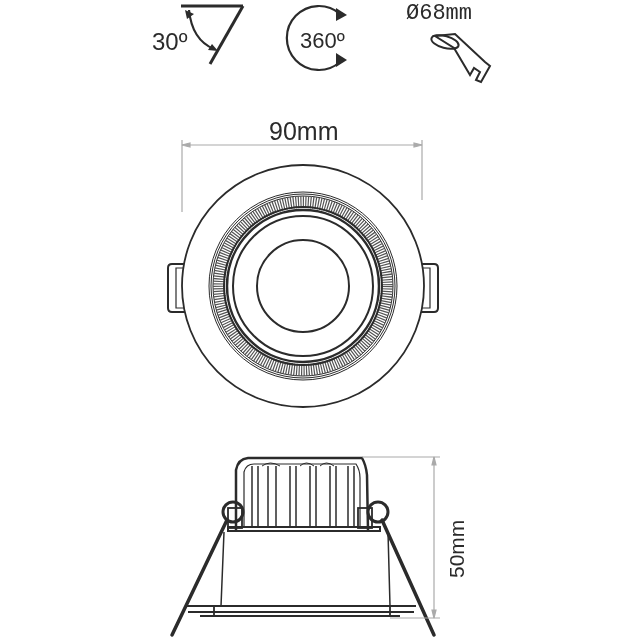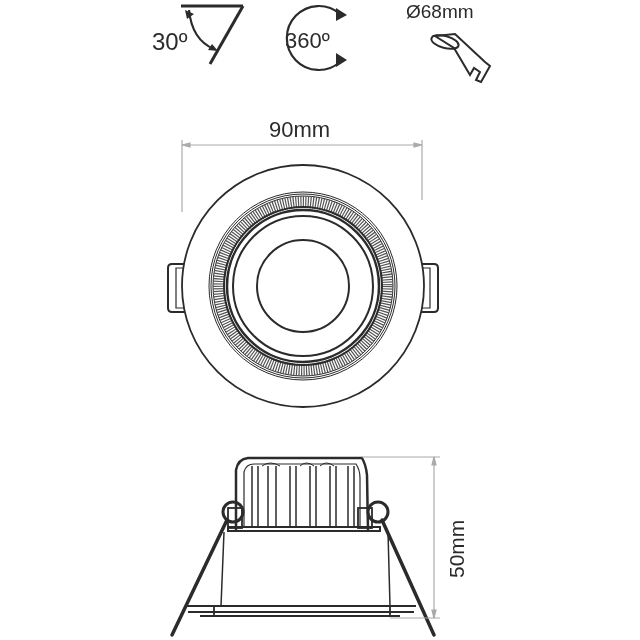--- a/index.html
+++ b/index.html
@@ -98,16 +98,16 @@
   <g stroke="#aaaaaa" stroke-width="1.2" fill="none">
     <line x1="362" y1="457" x2="440" y2="457"></line>
     <line x1="390" y1="618" x2="440" y2="618"></line>
     <line x1="434" y1="457" x2="434" y2="618"></line>
     <polygon points="434,457 432,465 436,465" fill="#aaaaaa"></polygon>
     <polygon points="434,618 432,610 436,610" fill="#aaaaaa"></polygon>
   </g>
 </svg>
 
 <div class="lbl" style="left:152px; top:28px; font-size:24px;">30º</div>
-<div class="lbl" style="left:285px; top:28px; font-size:22px;">360º</div>
-<div class="lbl" style="left:406px; top:1px; font-size:19px;">Ø68mm</div>
-<div class="lbl" style="left:269px; top:117px; font-size:22px;">90mm</div>
+<div class="lbl" style="left:300px; top:28px; font-size:22px;">360º</div>
+<div class="lbl" style="left:406px; top:1px; font-size:22px;font-family:Liberation Mono, monospace;">Ø68mm</div>
+<div class="lbl" style="left:269px; top:117px; font-size:25px;">90mm</div>
 <div class="lbl" style="left:418px; top:531px; font-size:21px; transform:rotate(-90deg); transform-origin:left top; top:578px; left:445px;">50mm</div>
 
 </body></html>

